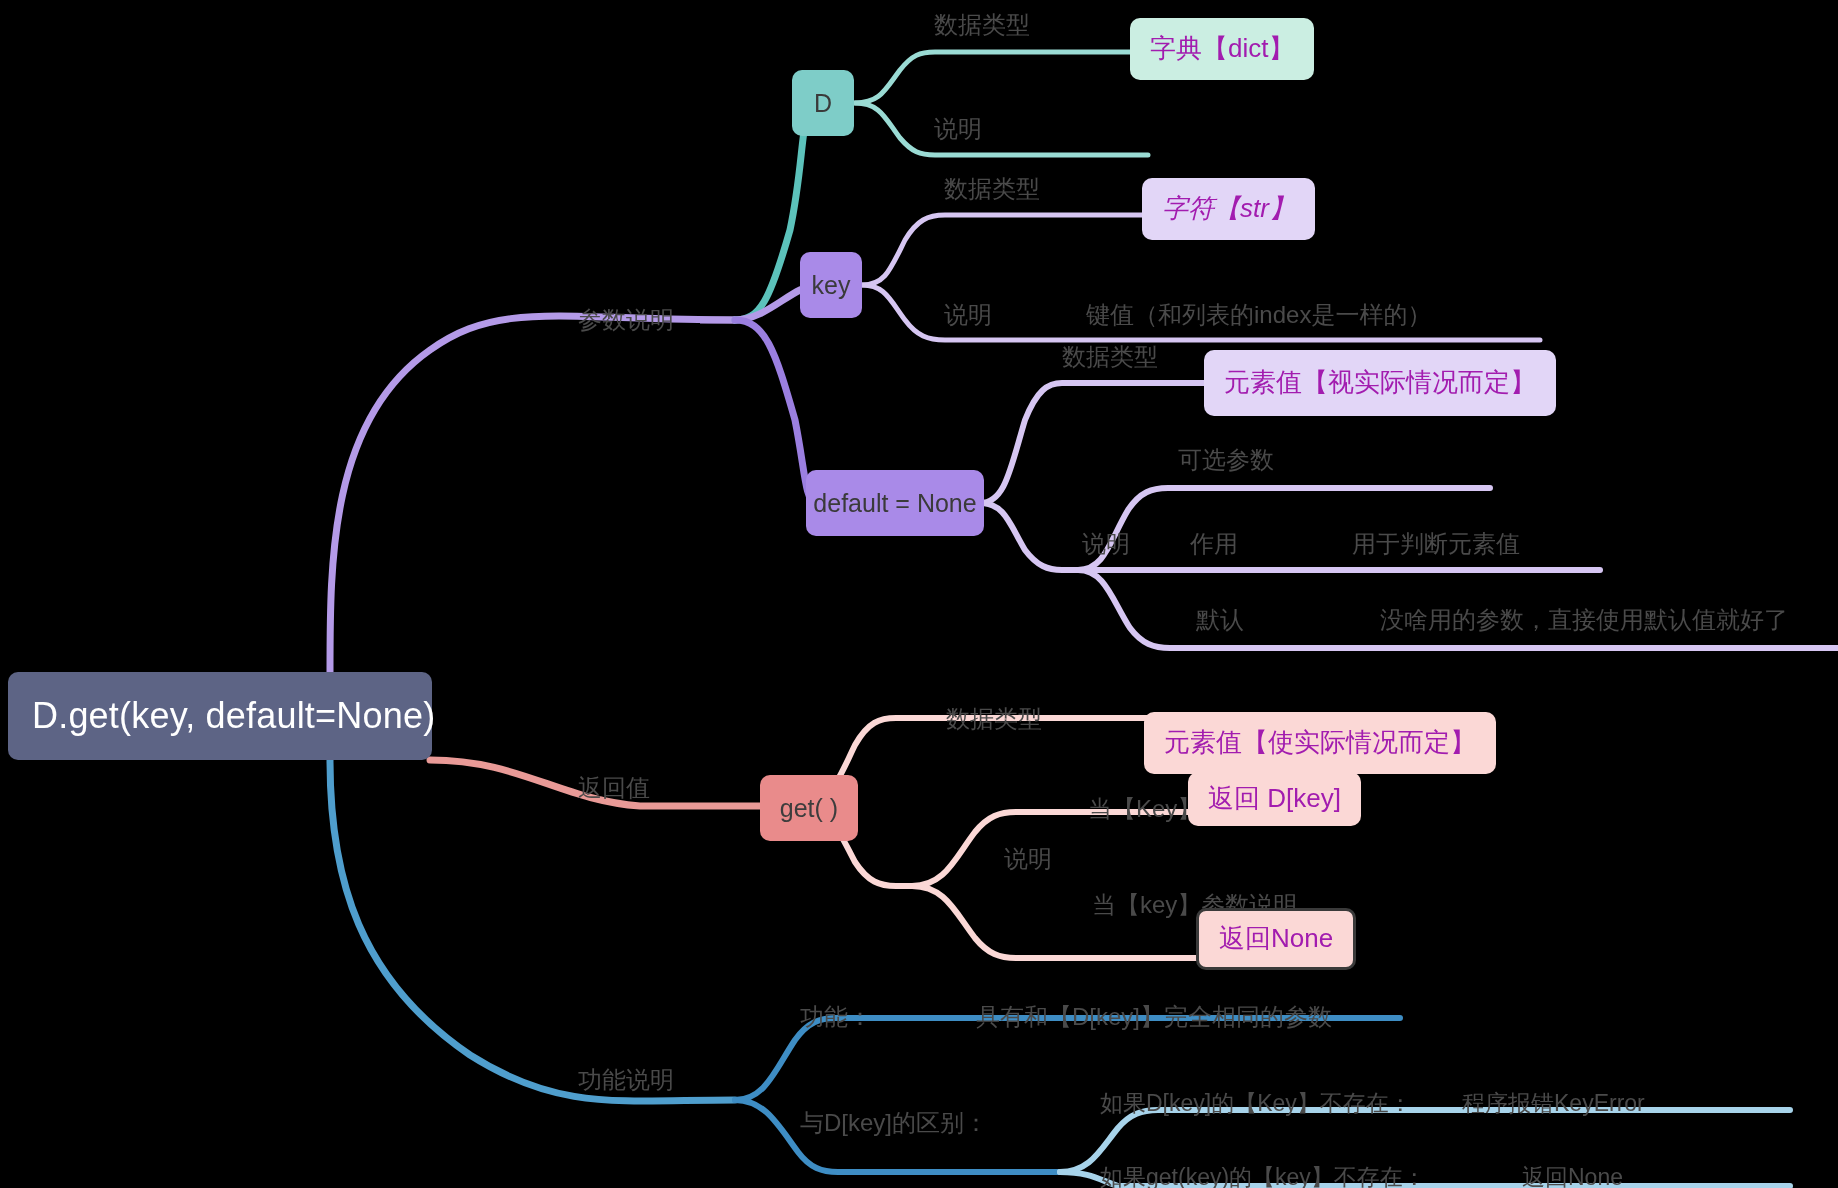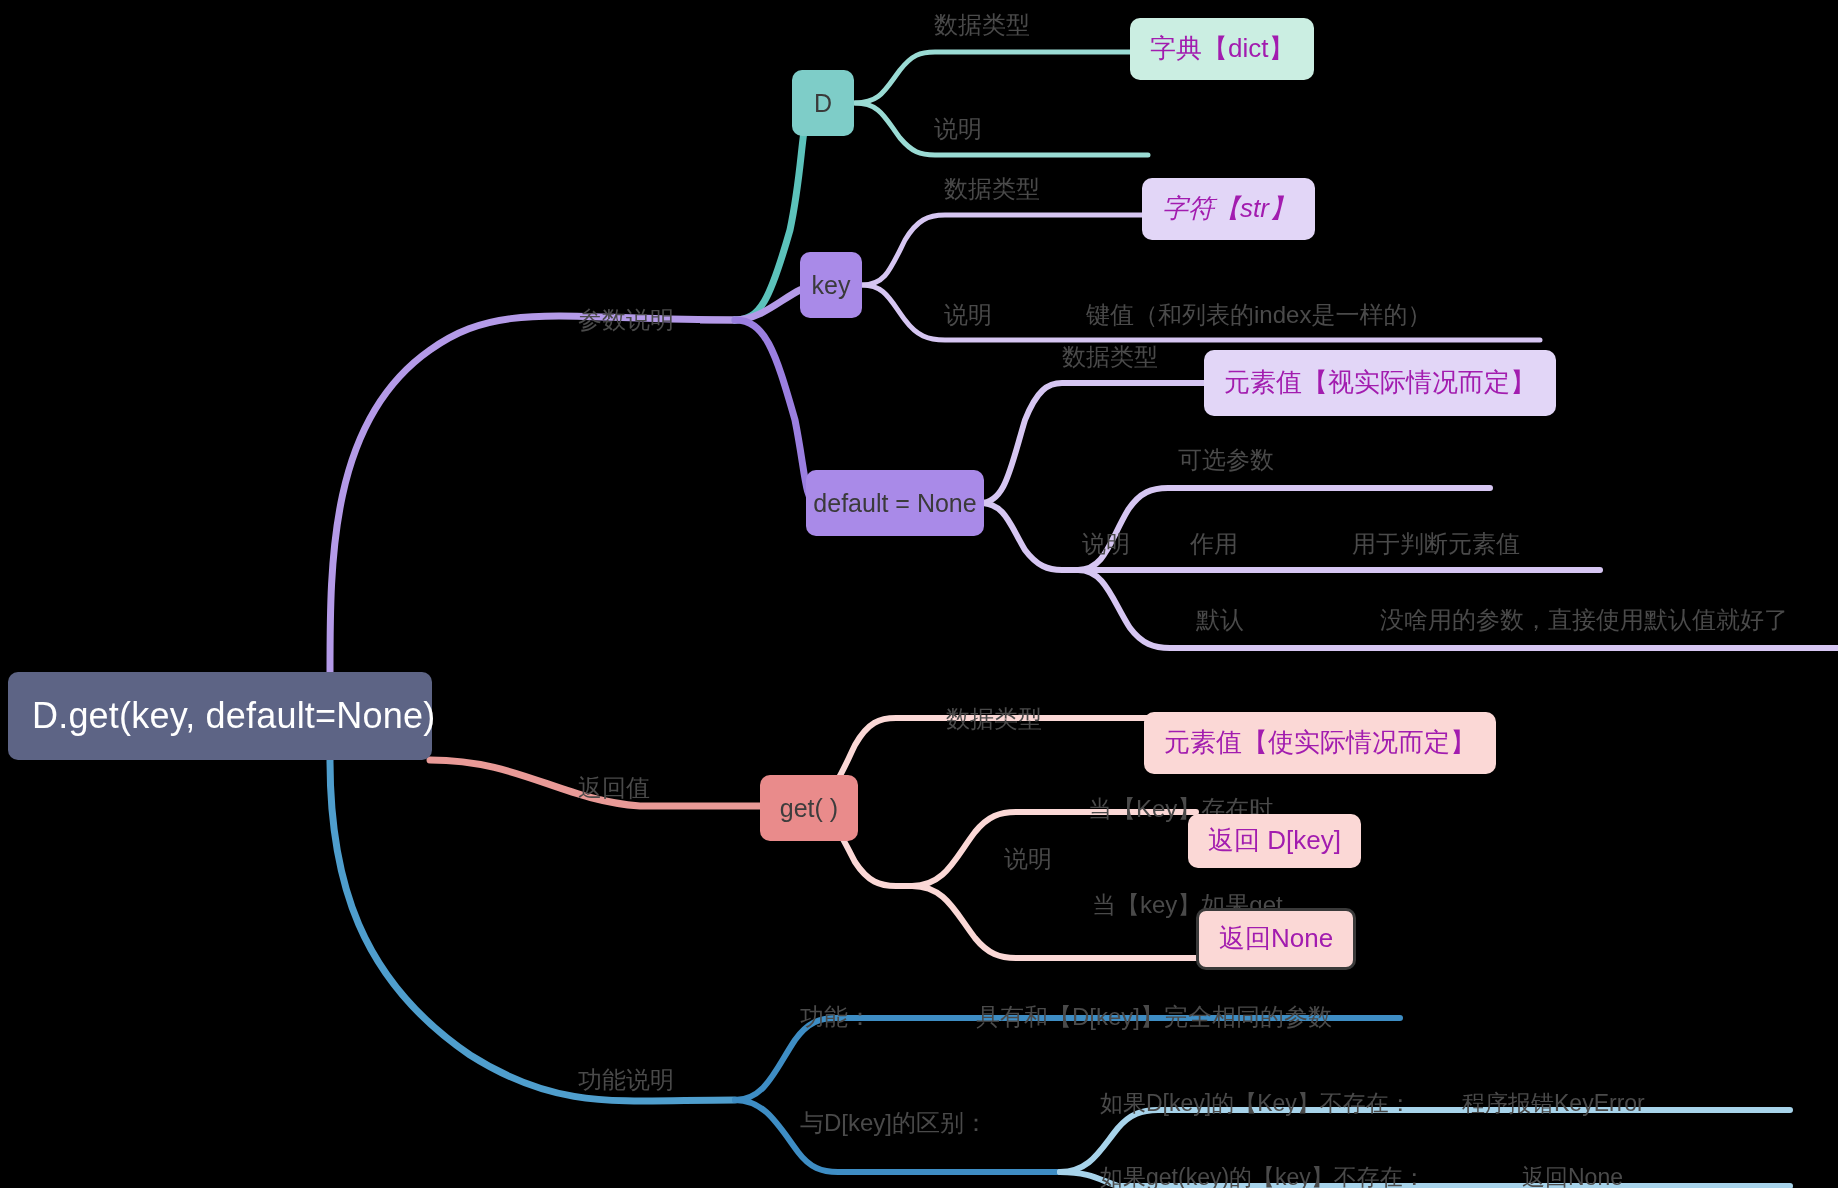--- a/index.html
+++ b/index.html
@@ -197,25 +197,25 @@
   </div>
   <div class="node leafbox leaf-pink" style="left:1144px; top:712px; height:62px;">
     <span>元素值【使实际情况而定】</span>
   </div>
   <div class="node txt" style="left:1004px; top:842px; height:34px;">
     <span>说明</span>
   </div>
   <div class="node txt" style="left:1088px; top:792px; height:34px;">
     <span>当【Key】存在时</span>
   </div>
-  <div class="node leafbox leaf-pink" style="left:1188px; top:814px; height:54px;">
+  <div class="node leafbox leaf-pink" style="left:1188px; top:772px; height:54px;">
     <span>返回 D[key]</span>
   </div>
   <div class="node txt" style="left:1092px; top:888px; height:34px;">
-    <span>当【key】如果get</span>
+    <span>当【key】参数说明</span>
   </div>
   <div class="node leafbox leaf-pink-outline" style="left:1196px; top:908px; height:62px;">
     <span>返回None</span>
   </div>
 
   <div class="node txt" style="left:578px; top:1060px; height:40px;">
     <span>功能说明</span>
   </div>
   <div class="node txt" style="left:800px; top:1000px; height:34px;">
     <span>功能：</span>

